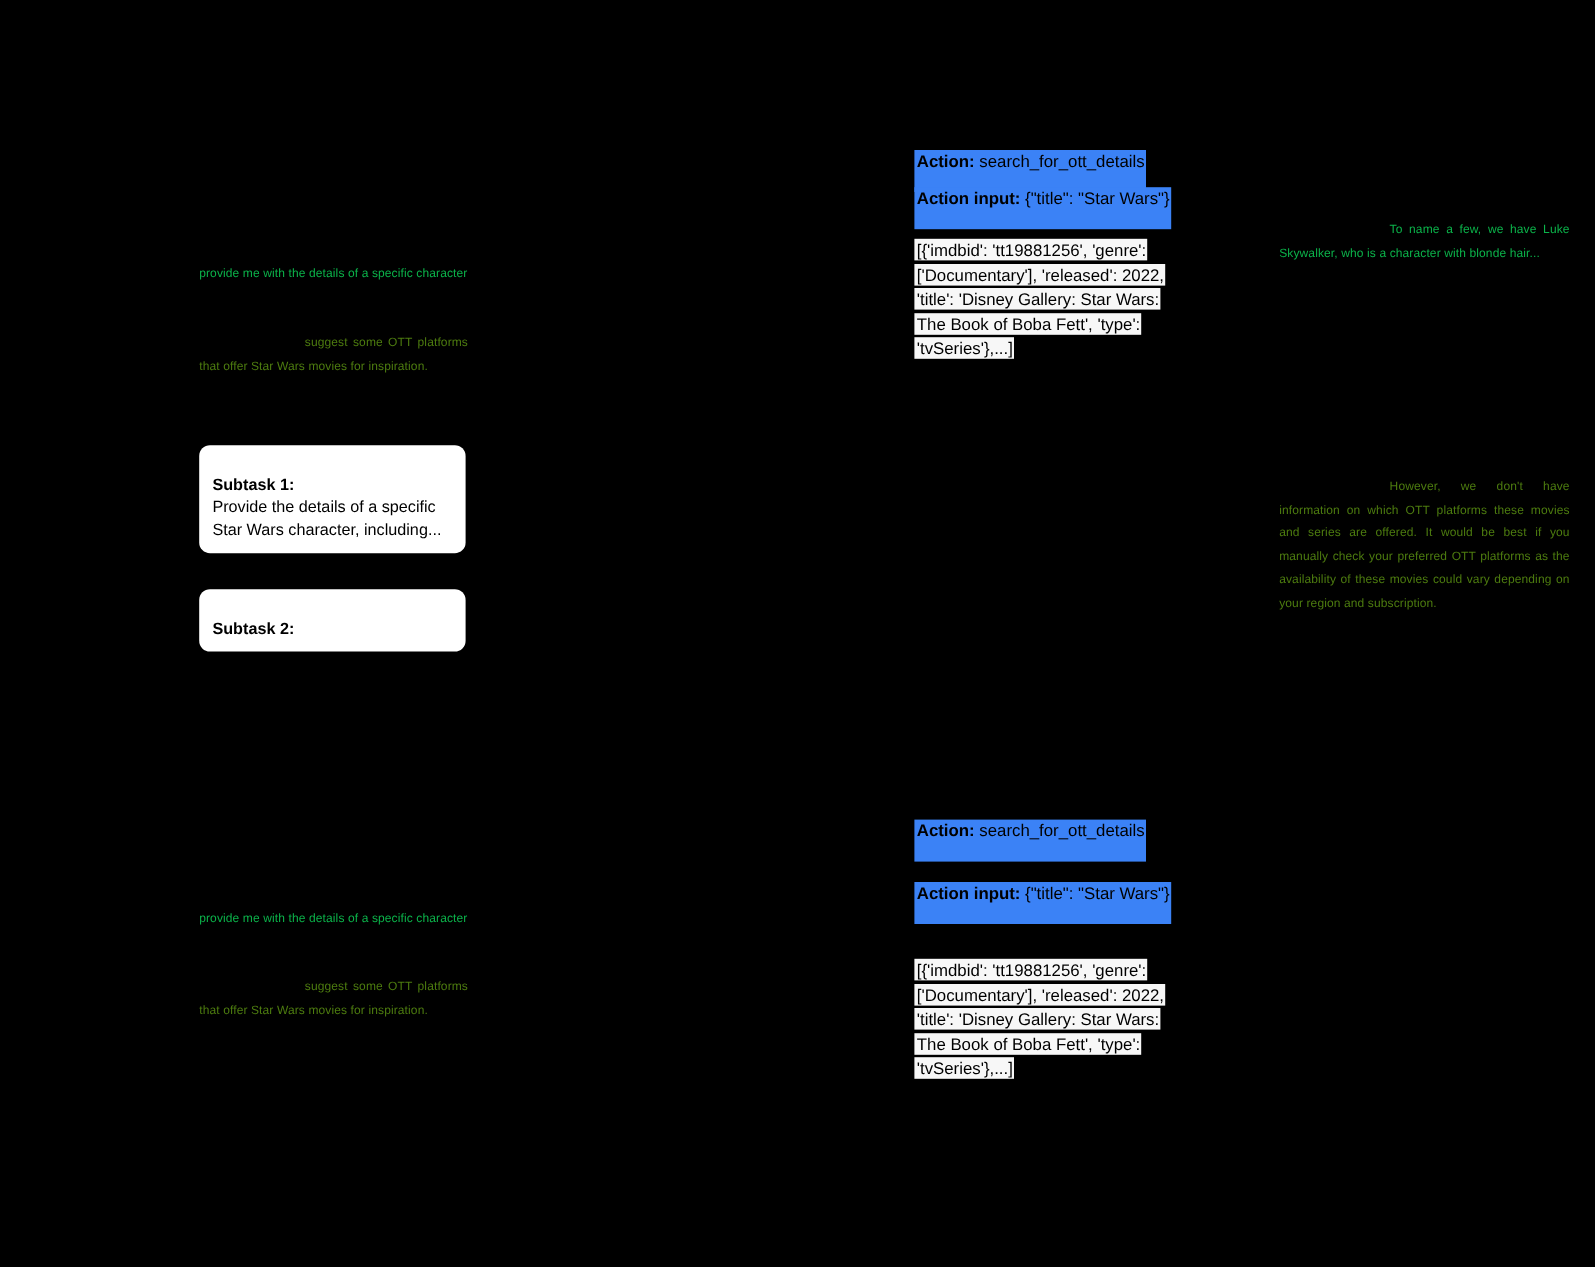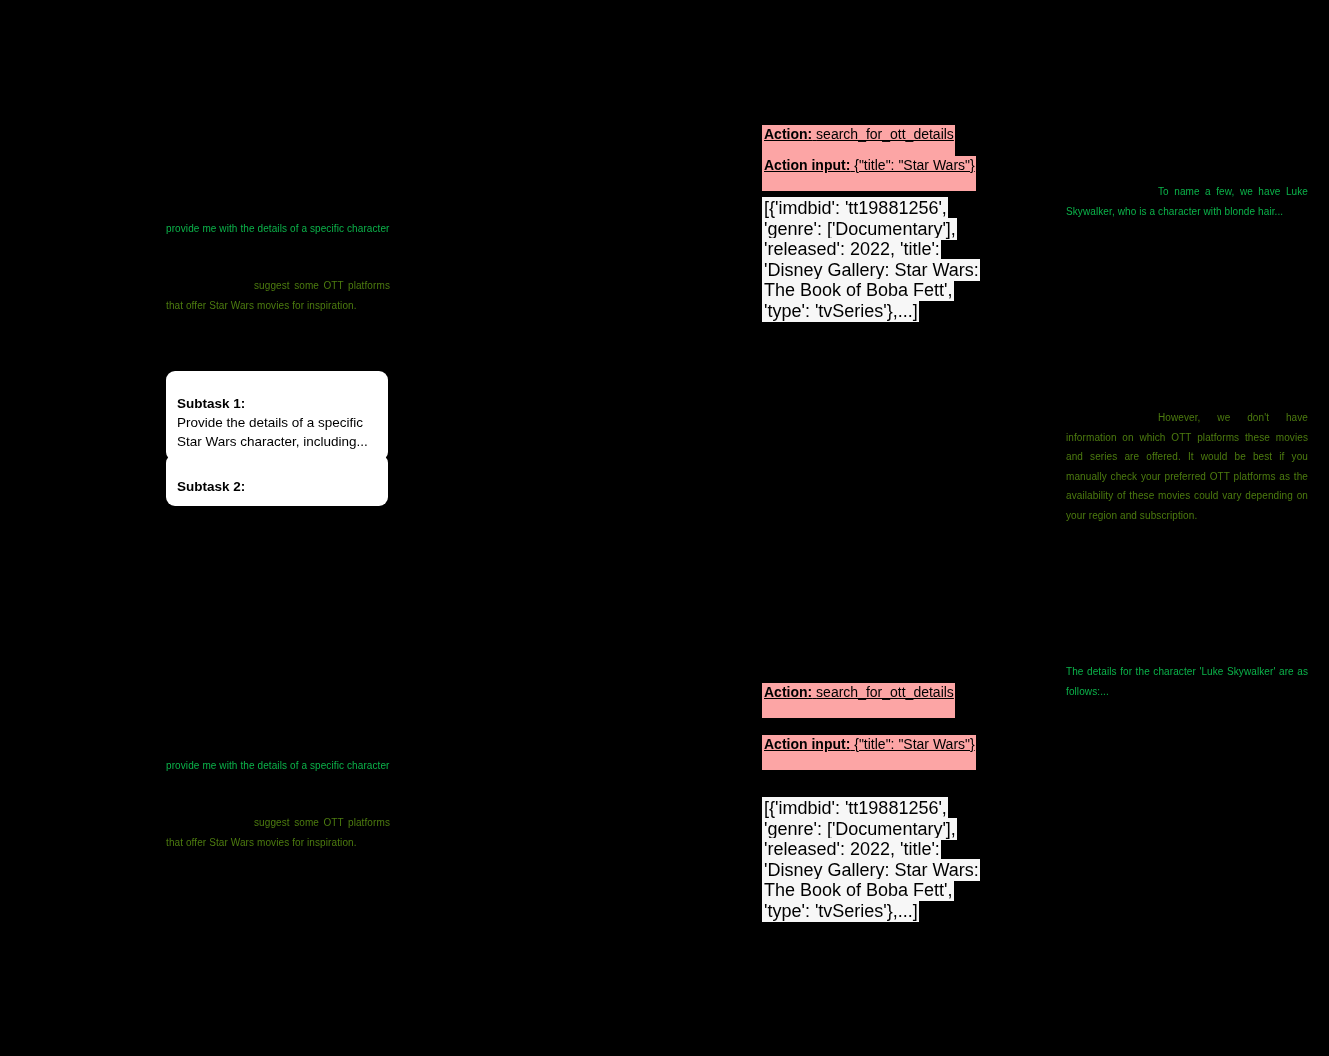--- a/index.html
+++ b/index.html
@@ -52,29 +52,28 @@
   .card .card-body  { font-weight: normal; display: block; }
 
   
   .hl {
     font-size: 14px;
     line-height: 21px;
     color: #000000;
     display: block;
   }
   .hl span.bg {
-    background: #fca5a5;
+    background: #3b82f6;
     box-decoration-break: clone;
     -webkit-box-decoration-break: clone;
     padding: 1px 1px 18px 2px;
-    text-decoration: underline;
   }
   .hl b { font-weight: bold; }
   .obs {
-    font-size: 18px;
+    font-size: 14px;
     line-height: 20.5px;
     color: #000000;
   }
   .obs span.bg {
     background: #f7f7f7;
     box-decoration-break: clone;
     -webkit-box-decoration-break: clone;
     padding: 1px 1px 1px 2px;
   }
 </style>
@@ -85,21 +84,21 @@
 
   <div class="blk msg green" style="left:166px; top:219px; width:224px;">provide me with the details of a specific character</div>
 
   <div class="blk msg blue msg-first-indent" style="left:166px; top:276px; width:224px;">suggest some OTT platforms that offer Star Wars movies for inspiration.</div>
 
   <div class="blk card" style="left:166px; top:371px; width:222px;">
     <span class="card-title">Subtask 1:</span>
     <span class="card-body">Provide the details of a specific Star Wars character, including...</span>
   </div>
 
-  <div class="blk card" style="left:166px; top:454px; width:222px;">
+  <div class="blk card" style="left:166px; top:491px; width:222px;">
     <span class="card-title">Subtask 2:</span>
   </div>
 
   <div class="blk msg green" style="left:166px; top:756px; width:224px;">provide me with the details of a specific character</div>
 
   <div class="blk msg blue msg-first-indent" style="left:166px; top:813px; width:224px;">suggest some OTT platforms that offer Star Wars movies for inspiration.</div>
 
   <div class="blk hl" style="left:762px; top:124px; width:260px;">
     <span class="bg"><b>Action:</b><span> </span><span>search_for_ott_details</span></span>
   </div>
@@ -119,17 +118,16 @@
   <div class="blk hl" style="left:762px; top:734px; width:260px;">
     <span class="bg"><b>Action input:</b><span> </span><span>{"title": "Star Wars"}</span></span>
   </div>
 
   <div class="blk obs" style="left:762px; top:798px; width:224px;">
     <span class="bg">[{'imdbid': 'tt19881256', 'genre': ['Documentary'], 'released': 2022, 'title': 'Disney Gallery: Star Wars: The Book of Boba Fett', 'type': 'tvSeries'},...]</span>
   </div>
 
   <div class="blk msg green msg-first-indent-lg" style="left:1066px; top:182px; width:242px;">To name a few, we have Luke Skywalker, who is a character with blonde hair...</div>
 
-  <div class="blk msg blue msg-first-indent-lg" style="left:1066px; top:408px; width:242px;">However, we don't have information on which OTT platforms these movies and series are offered. It would be best if you manually check your preferred OTT platforms as the availability of these movies could vary depending on your region and subscription.</div>
+  <div class="blk msg blue msg-first-indent-lg" style="left:1066px; top:396px; width:242px;">However, we don't have information on which OTT platforms these movies and series are offered. It would be best if you manually check your preferred OTT platforms as the availability of these movies could vary depending on your region and subscription.</div>
 
-  <div class="blk msg green" style="left:1066px; top:662px; width:242px;">The details for the character 'Luke Skywalker' are as follows:...</div>
 
 </div>
 
 </body></html>

